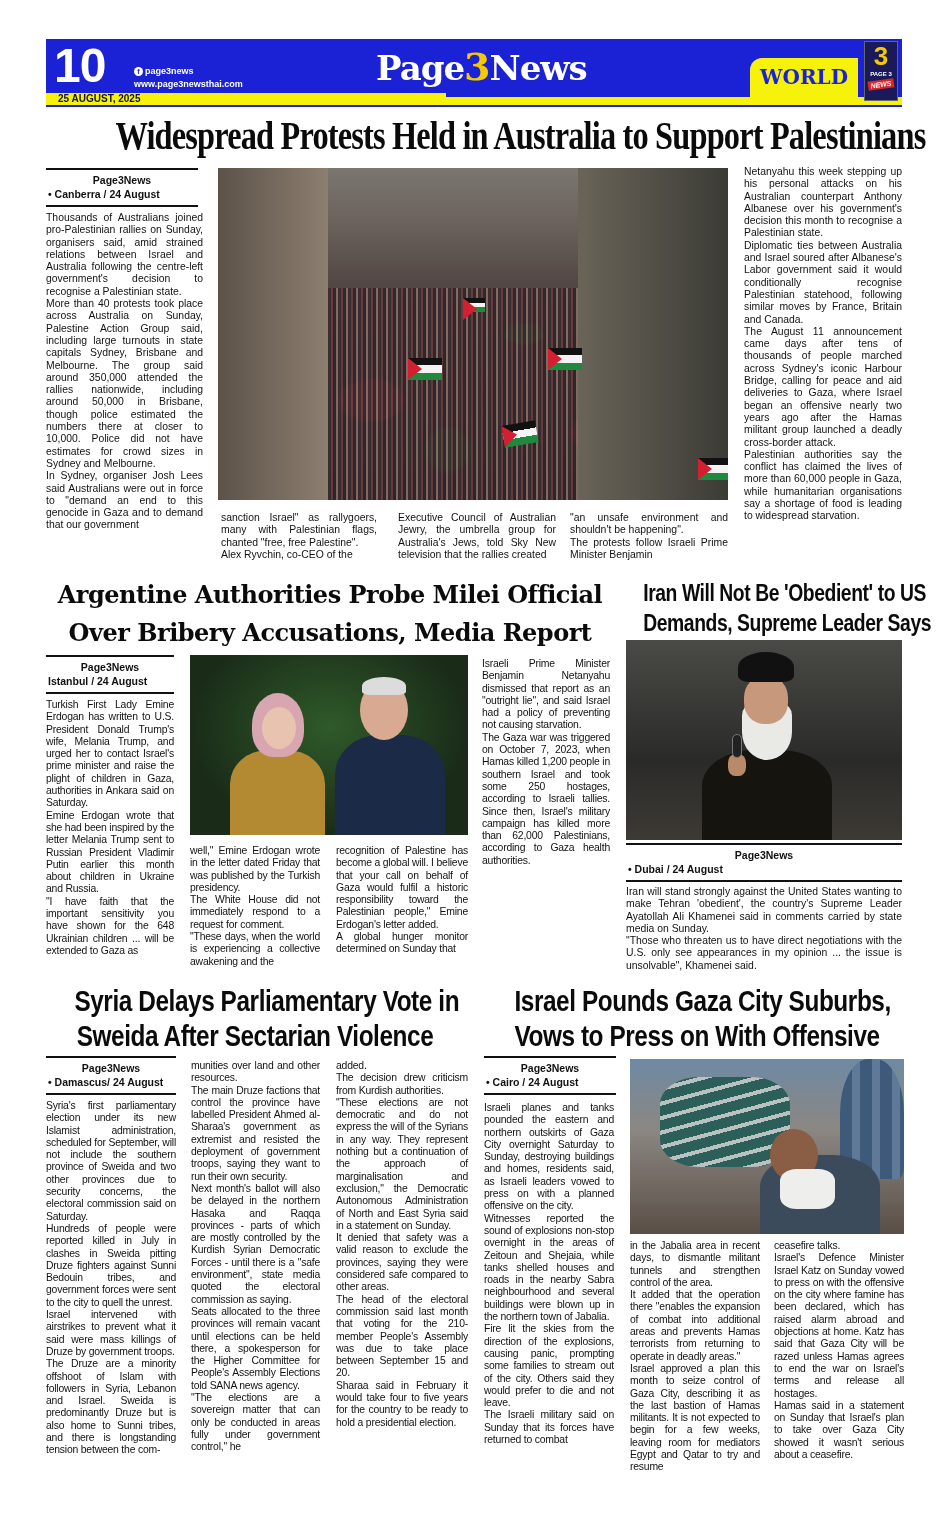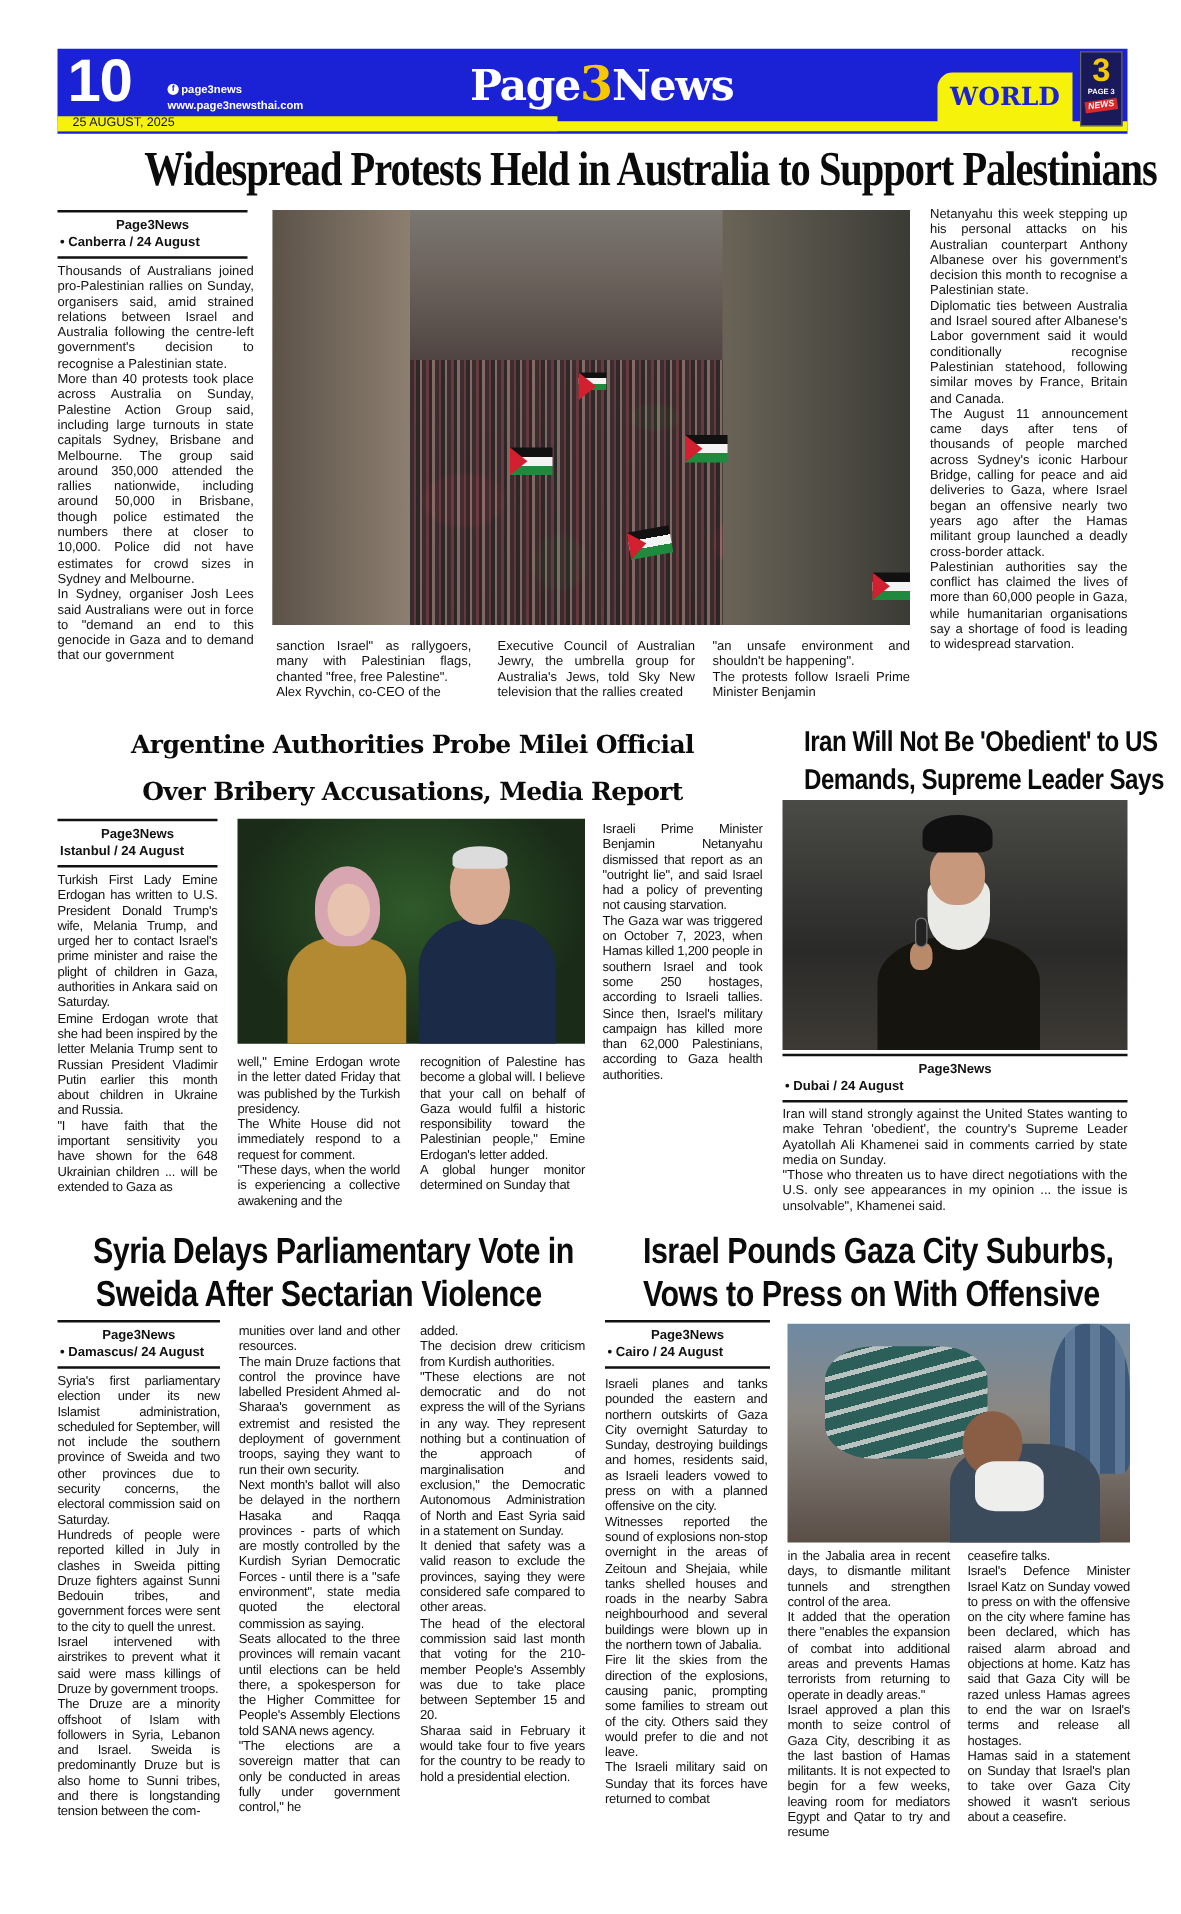--- a/index.html
+++ b/index.html
@@ -6,34 +6,34 @@
   html, body { width: 945px; height: 1531px; background: #ffffff; overflow: hidden; }
   body { position: relative; font-family: "Liberation Sans", sans-serif; color: #111; }
 
   
   .masthead { position: absolute; left: 46px; top: 39px; width: 856px; height: 68px; background: #1b22d6; }
   .mast-yellow { position: absolute; left: 0; top: 58px; width: 856px; height: 8px; background: #f6f20a; }
   .mast-date-strip { position: absolute; left: 0; top: 54px; width: 400px; height: 12px; background: #f6f20a; }
   .page-num { position: absolute; left: 8px; top: 2px; font-family: "Liberation Sans", sans-serif; font-weight: bold; font-size: 48px; color: #fff; line-height: 50px; letter-spacing: -1px; }
   .social { position: absolute; left: 88px; top: 26px; font-size: 9px; color: #fff; font-weight: bold; line-height: 13px; }
   .fb-icon { display: inline-block; width: 9px; height: 9px; border-radius: 50%; background: #fff; color: #1b22d6; font-size: 7px; text-align: center; line-height: 9px; font-weight: bold; margin-right: 2px; vertical-align: middle; }
-  .date { position: absolute; left: 12px; top: 55px; font-size: 10px; font-weight: normal; color: #101050; line-height: 10px; }
+  .date { position: absolute; left: 12px; top: 55px; font-size: 10px; font-weight: bold; color: #101050; line-height: 10px; }
   .logo { position: absolute; left: 330px; top: 2px; width: 210px; height: 52px; text-align: center; font-family: "DejaVu Serif", serif; font-weight: bold; font-size: 34px; color: #fff; line-height: 52px; letter-spacing: -1px; }
   .logo .three { color: #f6c800; font-size: 38px; }
   .world-tab { position: absolute; right: 44px; top: 19px; width: 108px; height: 41px; background: #f6f20a; border-top-left-radius: 12px; }
   .world-label { position: absolute; right: 54px; top: 25px; font-family: "DejaVu Serif", serif; font-weight: bold; font-size: 20px; color: #1b22d6; line-height: 26px; }
   .badge { position: absolute; right: 4px; top: 2px; width: 34px; height: 60px; background: #1a1a5a; border: 1px solid #666; text-align: center; color: #f6c800; }
   .badge .b3 { display: block; font-size: 26px; font-weight: bold; line-height: 28px; color: #f6c800; }
   .badge .bp { display: block; font-size: 6px; color: #fff; line-height: 8px; font-weight: bold; }
   .badge .bn { display: block; font-size: 7px; font-style: italic; font-weight: bold; color: #fff; background: #d8262b; margin: 2px 3px 0; line-height: 9px; transform: rotate(-8deg); }
 
   
   .headline { position: absolute; text-align: center; color: #0b0b0b; }
   .hl-main { left: 42px; top: 112px; width: 864px; font-family: "Liberation Serif", serif; font-weight: bold; font-size: 39px; line-height: 48px; letter-spacing: -1px; transform: scaleX(0.83); transform-origin: center; white-space: nowrap; }
-  .hl-arg { left: 40px; top: 576px; width: 580px; font-family: "DejaVu Serif", serif; font-weight: bold; font-size: 20px; line-height: 38px; letter-spacing: -0.5px; }
+  .hl-arg { left: 40px; top: 576px; width: 580px; font-family: "DejaVu Serif", serif; font-weight: bold; font-size: 24px; line-height: 38px; letter-spacing: -0.5px; }
   .hl-condensed { font-family: "Liberation Sans", sans-serif; font-weight: bold; letter-spacing: -0.5px; }
   .hl-iran { left: 620px; top: 578px; width: 290px; font-size: 23px; line-height: 30px; transform: scaleX(0.84); transform-origin: center; white-space: nowrap; }
   .hl-syria { left: 40px; top: 984px; width: 430px; font-size: 29px; line-height: 35px; transform: scaleX(0.84); transform-origin: center; white-space: nowrap; }
   .hl-israel { left: 480px; top: 984px; width: 430px; font-size: 29px; line-height: 35px; transform: scaleX(0.84); transform-origin: center; white-space: nowrap; }
   .hl-line { display: block; }
 
   
   .byline { position: absolute; border-top: 2px solid #111; border-bottom: 2px solid #111; padding: 3px 0 4px; font-weight: bold; font-size: 10.5px; line-height: 14px; }
   .byline .src { display: block; text-align: center; }
   .byline .loc { display: block; text-align: left; padding-left: 2px; }

